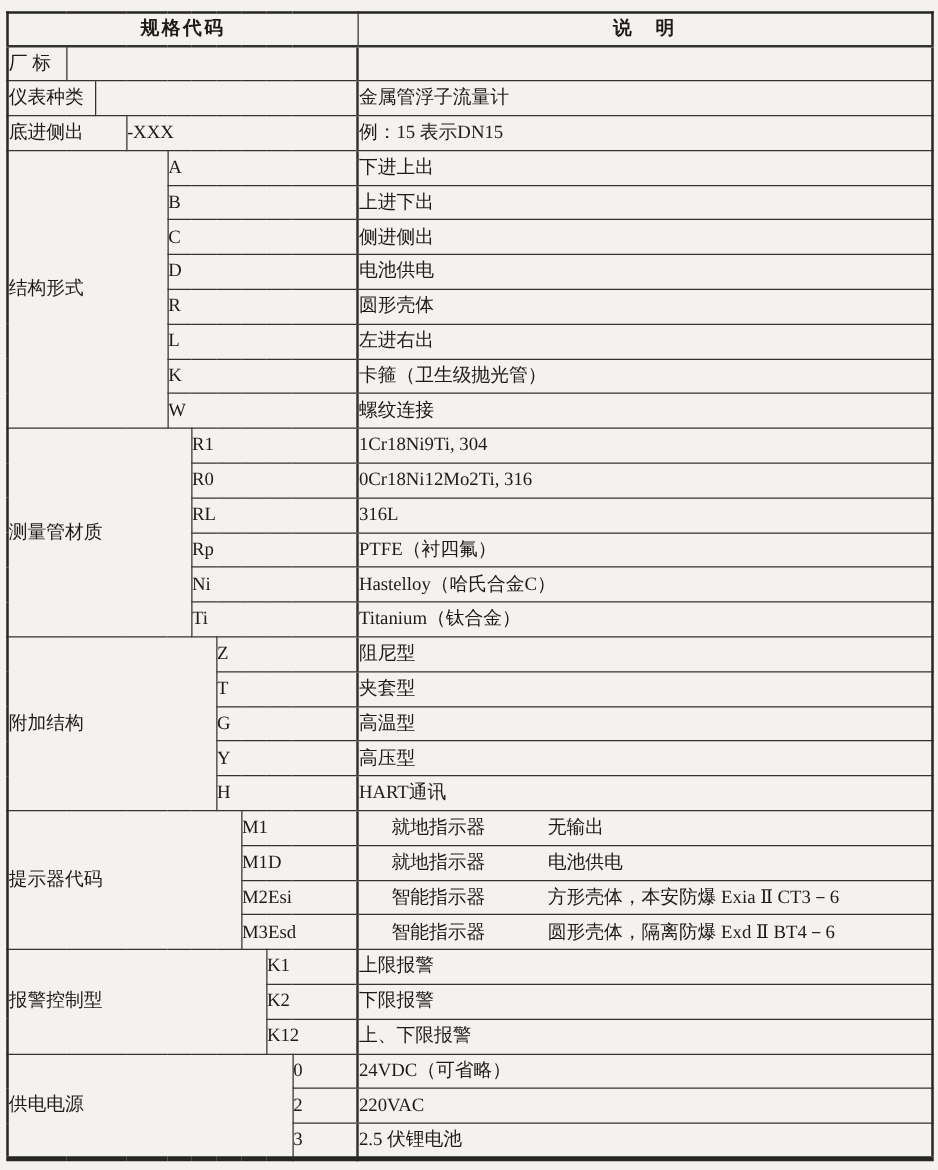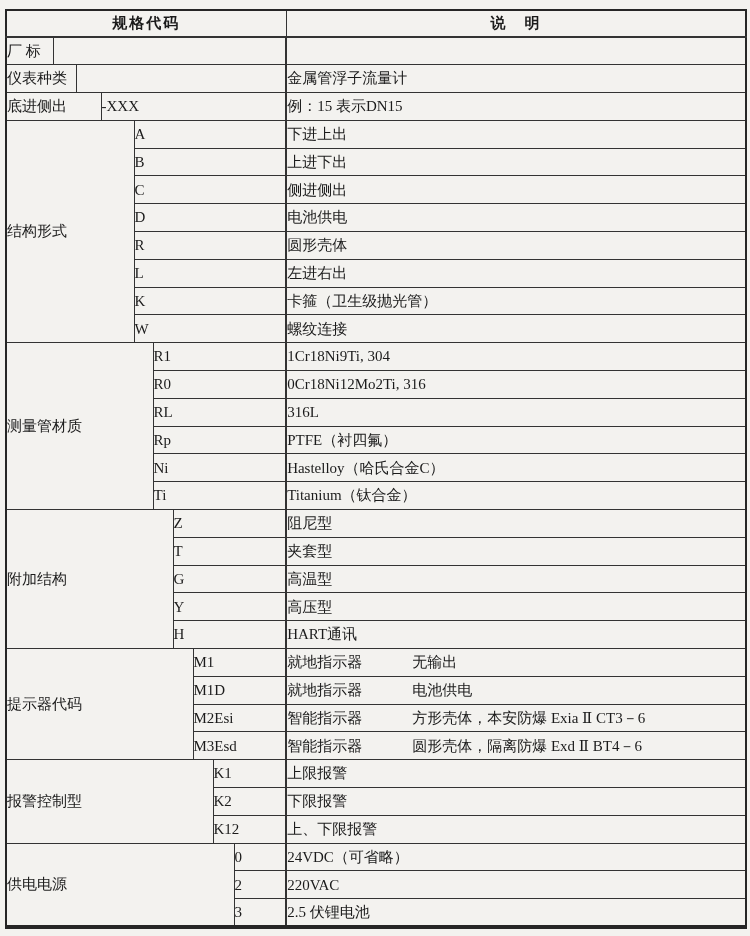--- a/index.html
+++ b/index.html
@@ -47,21 +47,21 @@
     border-bottom-width: 2px !important;
   }
   .label-cell { padding-left: 8px; }
   .code-cell  { padding-left: 9px; }
   .desc-cell  {
     padding-left: 20px;
     border-left-width: 2px !important;
     margin-top: 40px;
   }
   .desc-split { display: flex; }
-  .desc-split .p1 { width: 125px; flex: 0 0 125px; }
+  .desc-split .p1 { width: 125px; flex: 0 0 125px; padding-left: 26px; }
   .desc-split .p2 { flex: 1; }
 </style>
 </head>
 <body>
 
 <div class="page">
   <table class="spec-table">
     <colgroup>
       <col style="width:47px">
         <col style="width:23px">

